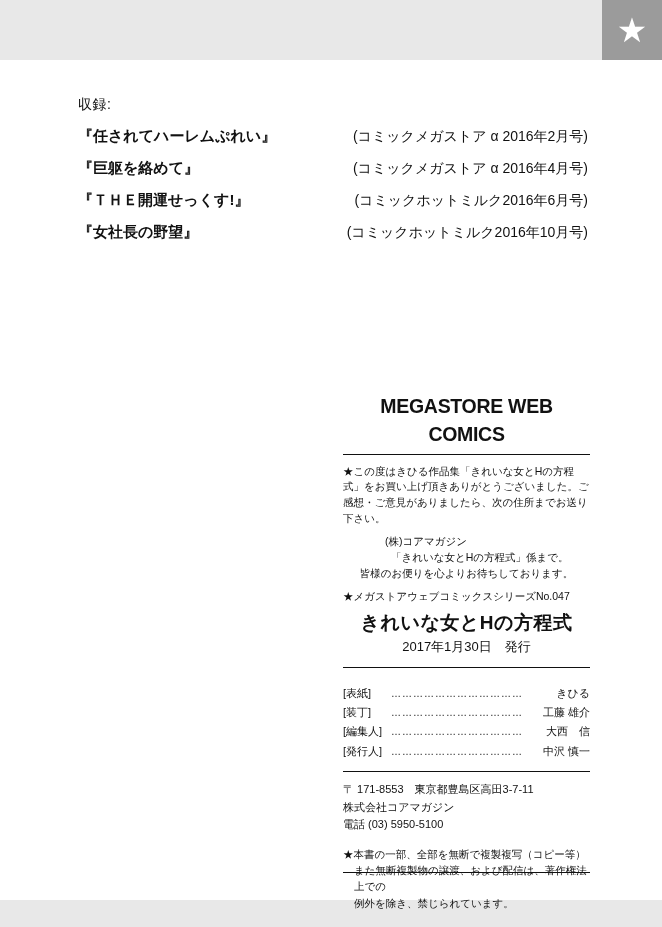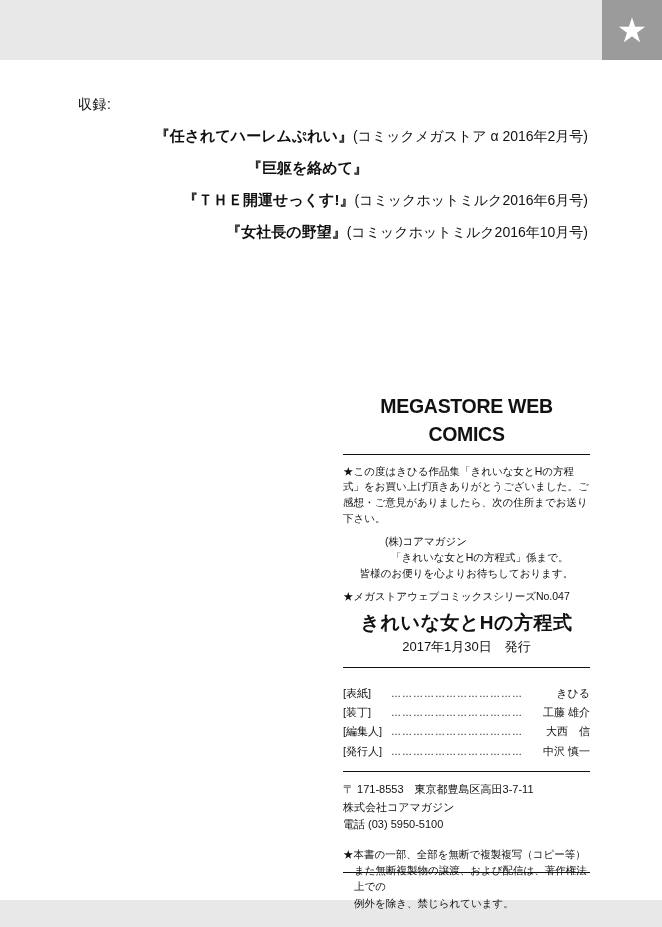--- a/index.html
+++ b/index.html
@@ -56,21 +56,20 @@
     font-size: 14px;
     margin-bottom: 13px;
     letter-spacing: 0.5px;
   }
   .contents-row {
     display: flex;
     align-items: baseline;
     margin-bottom: 13px;
     font-size: 15px;
     white-space: nowrap;
-    text-align: right;
   }
   .contents-row .title {
     width: 290px;
     font-weight: bold;
   }
   .contents-row .source {
     font-size: 14px;
   }
 
   
@@ -186,20 +185,21 @@
 
   <div class="contents">
     <div class="contents-title">収録:</div>
 
     <div class="contents-row">
       <span class="title">『任されてハーレムぷれい』</span>
       <span class="source">(コミックメガストア α 2016年2月号)</span>
     </div>
     <div class="contents-row">
       <span class="title">『巨躯を絡めて』</span>
+      <span class="source">(コミックメガストア α 2016年4月号)</span>
     </div>
     <div class="contents-row">
       <span class="title">『ＴＨＥ開運せっくす!』</span>
       <span class="source">(コミックホットミルク2016年6月号)</span>
     </div>
     <div class="contents-row">
       <span class="title">『女社長の野望』</span>
       <span class="source">(コミックホットミルク2016年10月号)</span>
     </div>
   </div>

